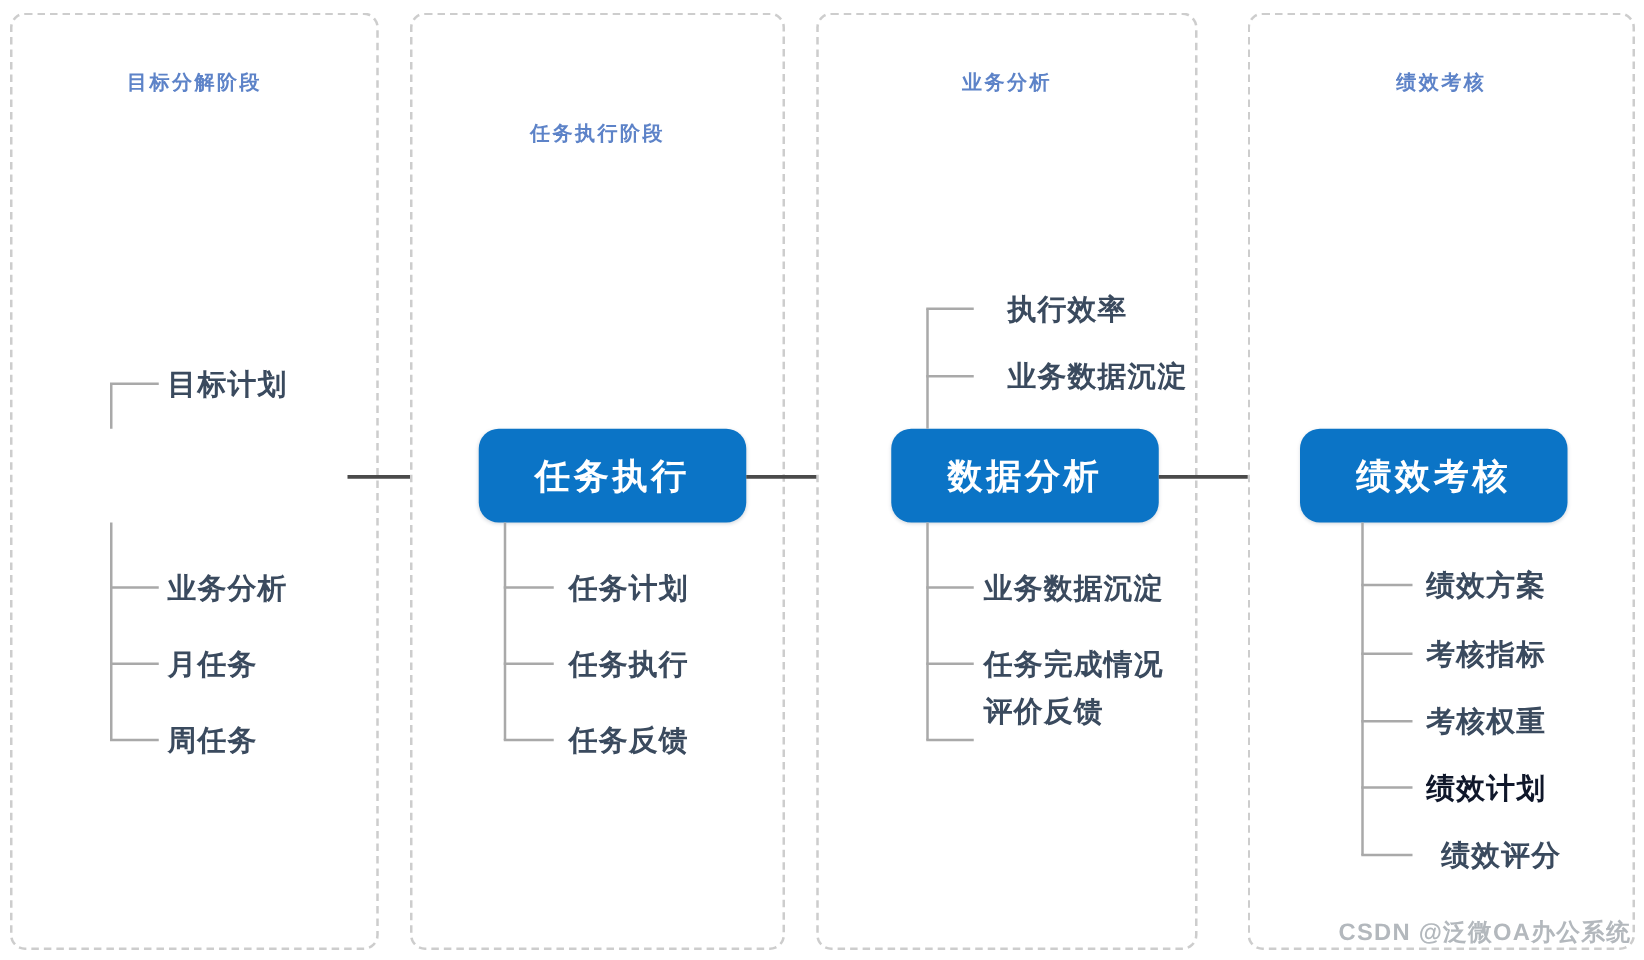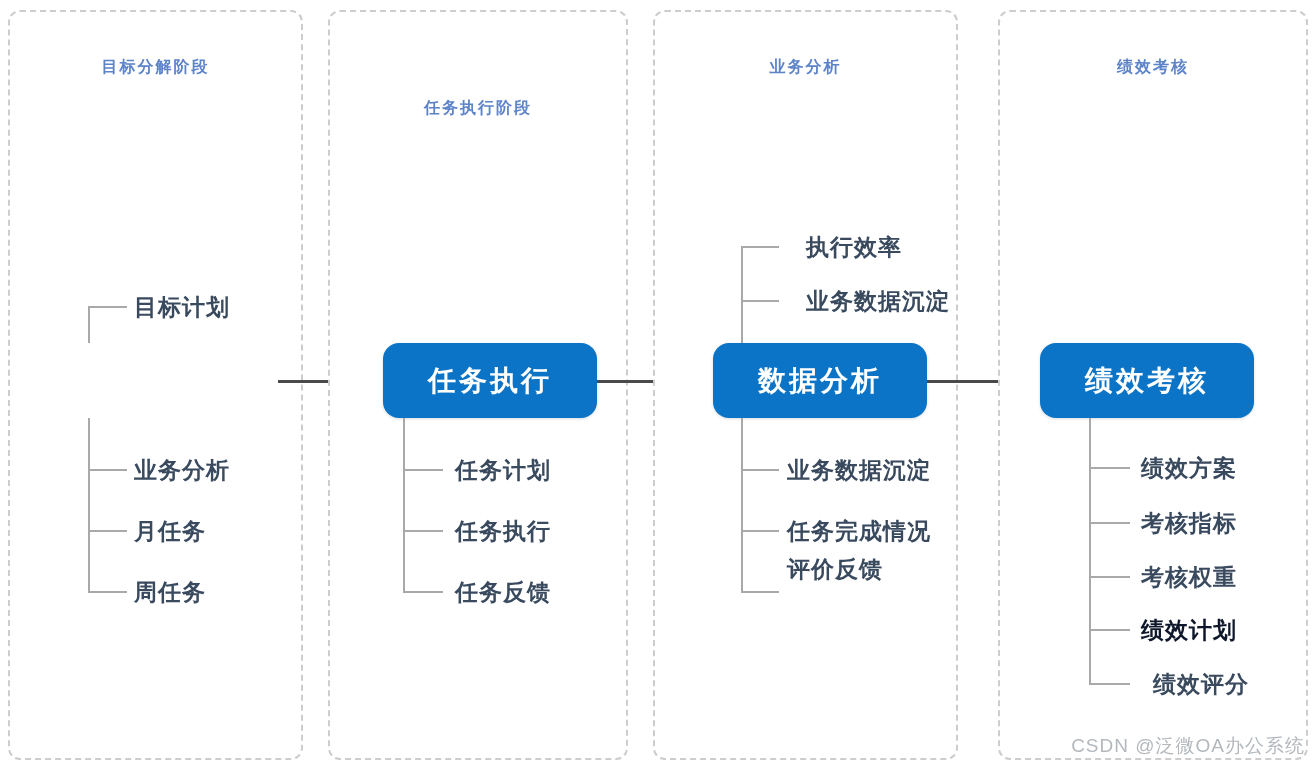--- a/index.html
+++ b/index.html
@@ -114,13 +114,13 @@
     <div class="blabel" style="left: 1141px; top: 453px; color: rgb(58, 74, 94);">绩效方案</div>
     <div class="hline" style="left: 1089px; top: 522px; width: 41px; height: 2px; background: rgb(169, 169, 169);"></div>
     <div class="blabel" style="left: 1141px; top: 508px; color: rgb(58, 74, 94);">考核指标</div>
     <div class="hline" style="left: 1089px; top: 576px; width: 41px; height: 2px; background: rgb(169, 169, 169);"></div>
     <div class="blabel" style="left: 1141px; top: 562px; color: rgb(58, 74, 94);">考核权重</div>
     <div class="hline" style="left: 1089px; top: 629px; width: 41px; height: 2px; background: rgb(169, 169, 169);"></div>
     <div class="blabel" style="left: 1141px; top: 615px; color: #0f172a;">绩效计划</div>
     <div class="hline" style="left: 1089px; top: 683px; width: 41px; height: 2px; background: rgb(169, 169, 169);"></div>
     <div class="blabel" style="left: 1141px; top: 669px; color: rgb(58, 74, 94); margin-left: 12px;">绩效评分</div>
   </div>
-<div class="watermark" style="color: rgb(179, 184, 189);">CSDN @泛微OA办公系统</div>
+<div class="watermark" style="color: rgb(179, 184, 189); font-weight: bold;">CSDN @泛微OA办公系统</div>
 
 </body></html>

